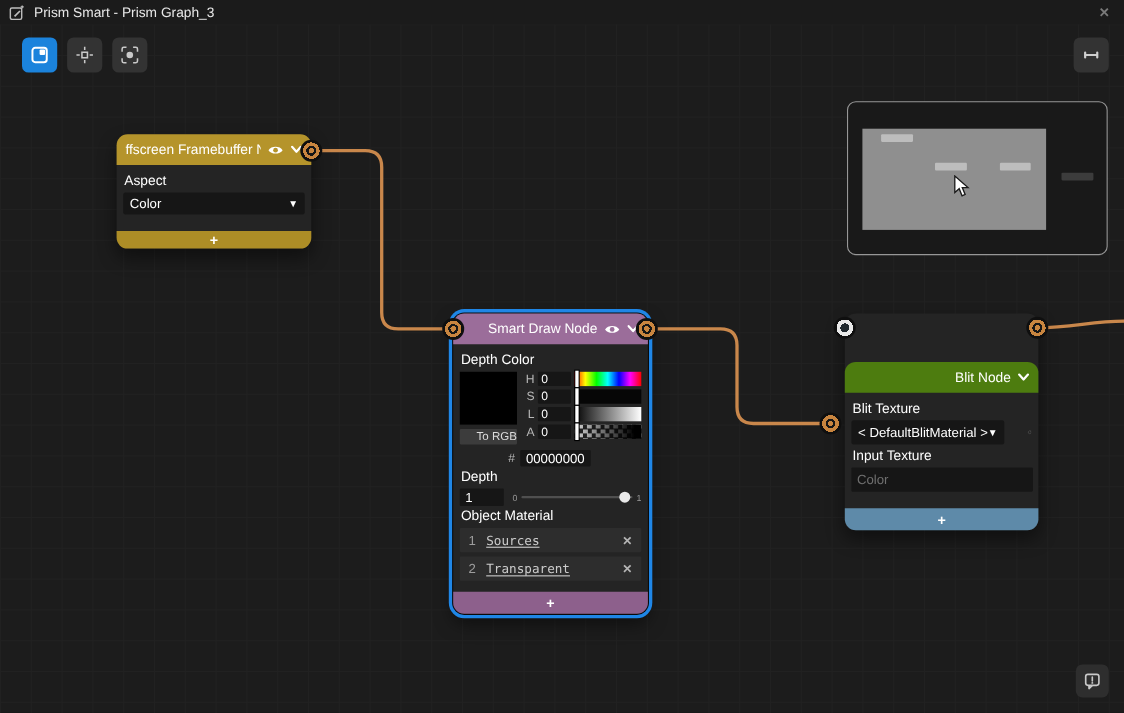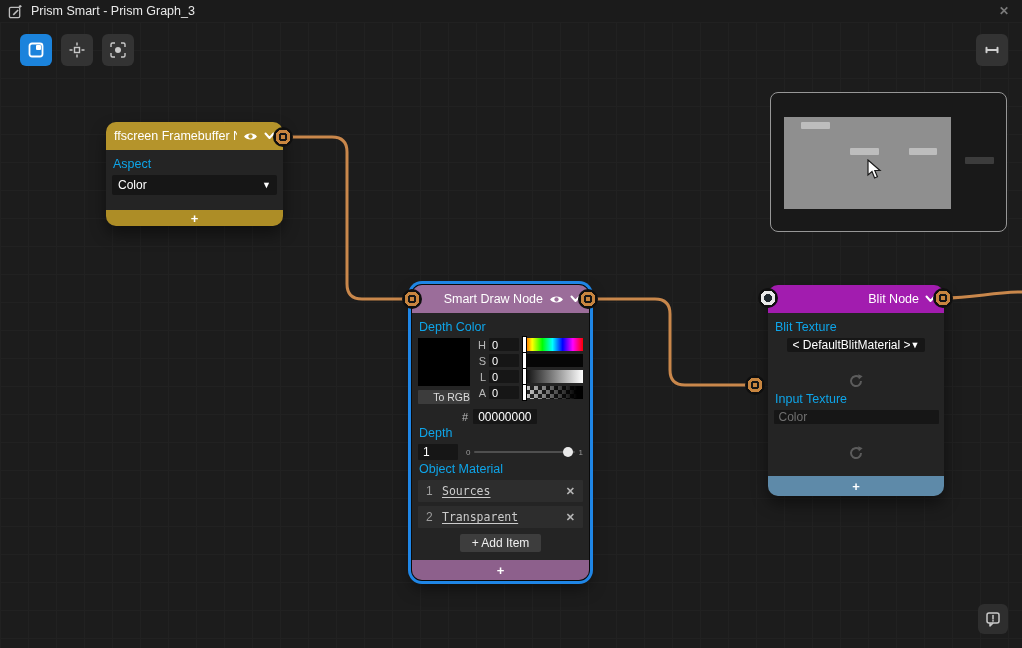--- a/index.html
+++ b/index.html
@@ -42,36 +42,36 @@
     box-shadow:0 8px 16px rgba(0,0,0,.45); }
   .node.selected { box-shadow:0 0 0 1px #0a0a0a, 0 0 0 4px #1f86e6, 0 8px 16px rgba(0,0,0,.5); }
   .node-header { height:28px; display:flex; align-items:center; padding:0 8px;
     border-radius:10px 10px 0 0; font-size:12.5px; color:#fff; }
   .node-header .hdr-title { flex:1; white-space:nowrap; overflow:hidden; }
   .node-header .hdr-title.center { text-align:right; }
   .hdr-icons { display:flex; align-items:center; gap:6px; margin-left:6px; }
   .node-footer { height:18px; display:flex; align-items:center; justify-content:center;
     border-radius:0 0 10px 10px; color:#fff; font-size:13px; font-weight:bold; }
   .node-body { padding:5px 6px 6px 6px; font-size:12.5px; }
-  .fld-label { color:#0ea5e9; margin:2px 1px 4px 1px; }
+  .fld-label { color:#ffffff; margin:2px 1px 4px 1px; }
   .dd { background:#161616; height:20px; border-radius:2px; display:flex; align-items:center;
     padding:0 6px; color:#fff; font-size:12px; }
   .dd .dd-val { flex:1; white-space:nowrap; overflow:hidden; }
   .dd .dd-arrow { font-size:9px; color:#fff; }
   .txt-input { background:#161616; border:none; color:#fff; font-size:12px;
     font-family:"Liberation Sans", sans-serif; padding:0 5px; border-radius:1px; }
 
   
   .hdr-gold { background:#b5942b; } .ftr-gold { background:#ad8d26; height:16px; }
 
   
   .hdr-purple { background:#9b6d9a; } .ftr-purple { background:#8d608c; height:20px; }
 
   
-  .hdr-blue { background:#a21caf; } .ftr-blue { background:#5e8aa9; height:20px; }
+  .hdr-blue { background:#4d7c0f;margin-top:44px; } .ftr-blue { background:#5e8aa9; height:20px; }
 
   
   .cc-grid { display:flex; gap:6px; margin-bottom:4px; }
   .cc-left { width:52px; display:flex; flex-direction:column; }
   .swatch { width:52px; height:48px; background:#000; }
   .to-rgb { margin-top:4px; background:#3c3c3c; color:#dcdcdc; font-size:10.5px;
     text-align:right; padding:1px 0; border-radius:1px; }
   .cc-rows { flex:1; display:flex; flex-direction:column; gap:3px; }
   .ch-row { display:flex; align-items:center; height:13px; gap:3px; }
   .ch-letter { width:10px; text-align:right; color:#b9b9b9; font-size:11px; }
@@ -103,21 +103,21 @@
     padding:0 8px; margin-bottom:4px; border-radius:1px; }
   .src-idx { width:16px; color:#9d9d9d; font-size:12px; }
   .src-name { flex:1; font-family:"DejaVu Sans Mono", monospace; font-size:11.5px;
     color:#cbcbcb; text-decoration:underline; text-underline-offset:2px; }
   .src-x { color:#b5b5b5; font-size:11px; font-weight:bold; }
   .add-item { display:flex; justify-content:center; margin:6px 0 2px 0; }
   .add-item-btn { background:#3d3d3d; color:#f0f0f0; font-size:12px; padding:2px 12px;
     border-radius:2px; }
 
   
-  .blit-row { display:flex; align-items:center; gap:21px; margin-bottom:3px;flex-direction:column; }
+  .blit-row { display:flex; align-items:center; gap:21px; margin-bottom:3px; }
   .blit-row .dd, .blit-row .txt-input { flex:1; height:22px; }
   .placeholder-input::placeholder { color:#6f6f6f; }
 
   
   .minimap { position:absolute; left:770px; top:70px; width:237px; height:140px;
     background:#191919; border:1px solid #979797; border-radius:8px; z-index:20; }
   .mini-viewport { position:absolute; left:13px; top:24px; width:167px; height:92px;
     background:#8f8f8f; }
   .mini-rect { position:absolute; background:#bdbdbd; border-radius:1px; }
   .mini-rect.dim { background:#3c3c3c; }
@@ -287,23 +287,20 @@
       <div class="src-row">
         <div class="src-idx">1</div>
         <div class="src-name">Sources</div>
         <div class="src-x">✕</div>
       </div>
       <div class="src-row">
         <div class="src-idx">2</div>
         <div class="src-name">Transparent</div>
         <div class="src-x">✕</div>
       </div>
-      <div class="add-item">
-        <div class="add-item-btn">+ Add Item</div>
-      </div>
     </div>
     <div class="node-footer ftr-purple">+</div>
   </div>
   <div class="port" style="left:402px; top:267px;"></div>
   <div class="port" style="left:578px; top:267px;"></div>
 
   <div class="node" style="left:768px; top:263px; width:176px;">
     <div class="node-header hdr-blue">
       <div class="hdr-title center" style="padding-left:18px;">Blit Node</div>
       <div class="hdr-icons">

